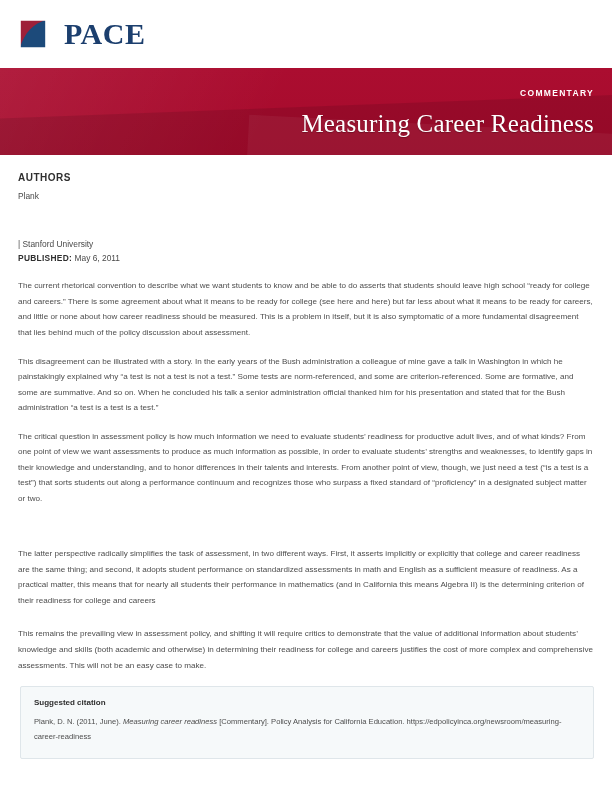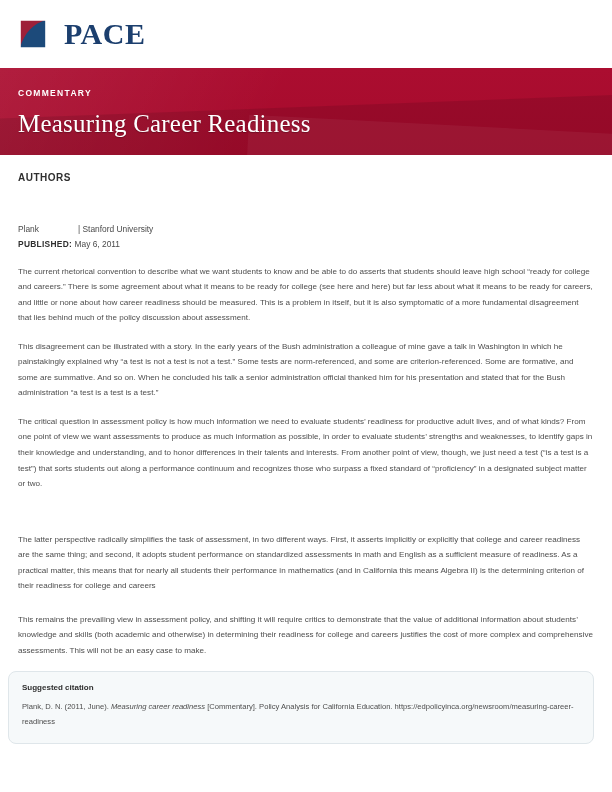--- a/index.html
+++ b/index.html
@@ -47,20 +47,21 @@
   .banner {
     position: relative;
     height: 87px;
     background: #a90c2e;
     background-image:
       linear-gradient(115deg, rgba(255,255,255,0.07) 0%, rgba(255,255,255,0.0) 45%),
       linear-gradient(180deg, #ab0d30 0%, #a60b2c 100%);
     overflow: hidden;
     padding: 0 18px;
     box-sizing: border-box;
+    text-align: right;
   }
   .banner-shade {
     position: absolute;
     left: -10%;
     bottom: -46px;
     width: 130%;
     height: 80px;
     background: rgba(0,0,0,0.10);
     transform: rotate(-2.2deg);
     transform-origin: left bottom;
@@ -113,20 +114,21 @@
   }
 
   .author-block {
     font-size: 8.4px;
     color: #4a4a4a;
     line-height: 1.75;
   }
   .author-row {
     display: flex;
     align-items: baseline;
+    flex-direction: column;
   }
   .author-name-2 {
     width: 60px;
     flex: none;
   }
   .author-affil {
     color: #4a4a4a;
     margin-top: 33px;
   }
 
@@ -151,24 +153,24 @@
     color: #4d4d4d;
     text-align: left;
   }
   .body-copy p.gap-after {
     margin-bottom: 18px;
     margin-top: 40px;
   }
 
   
   .citation {
-    margin: 9px 18px 0 8px;
+    margin: 9px 18px 0 20px;
     background: #f6f9fa;
     border: 1px solid #dfe6ea;
-    border-radius: 8px;
+    border-radius: 2px;
     padding: 11px 13px 13px 13px;
     box-sizing: border-box;
   }
   .citation-title {
     font-size: 8px;
     font-weight: bold;
     color: #2f2f2f;
     margin-bottom: 8px;
   }
   .citation-text {

